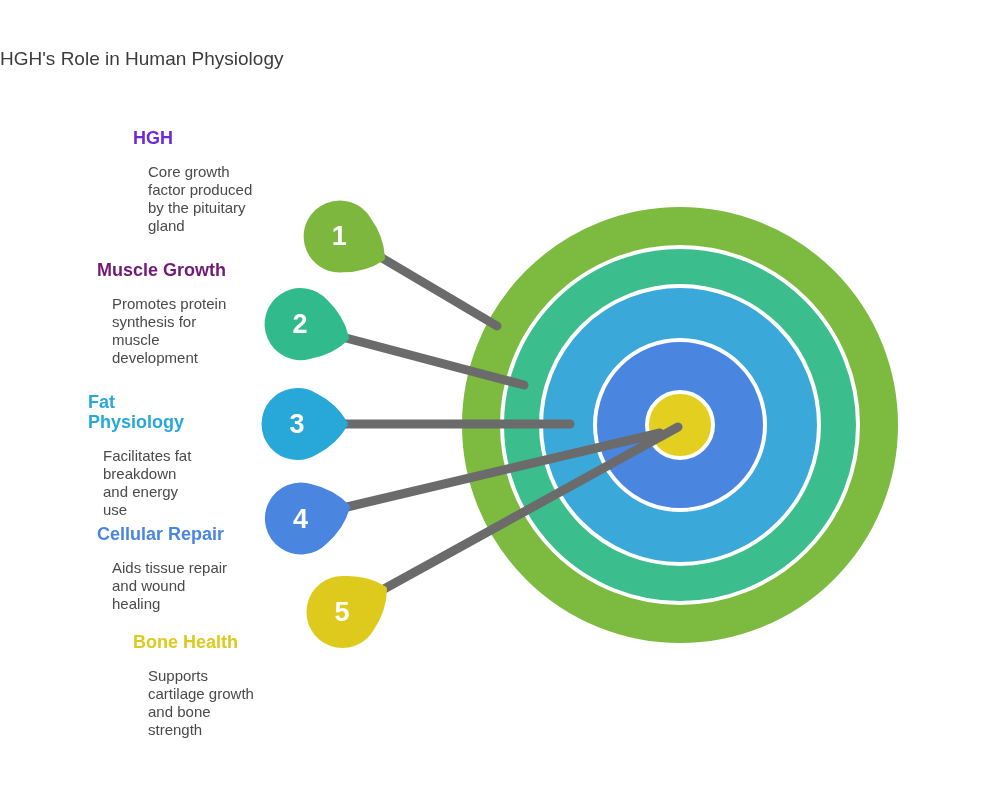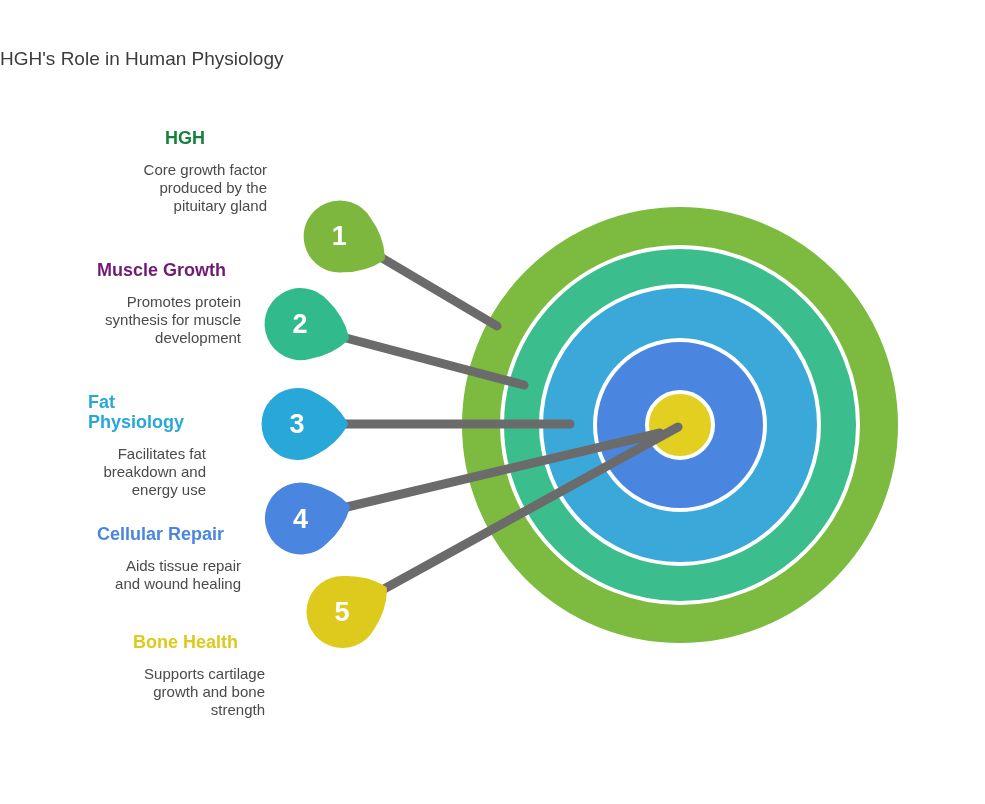--- a/index.html
+++ b/index.html
@@ -30,25 +30,24 @@
   .label-block{
     position:absolute;
   }
   .label-title{
     margin:0 0 13px 0;
     font-size:18px;
     font-weight:bold;
     line-height:20px;
   }
   .label-desc{
-    margin:4px;
+    margin:15px;
     font-size:15px;
     line-height:18px;
     color:#4a4a4a;
-    text-align:right;
   }
   .lb-1{ left:133px; top:128px; width:138px; }
   .lb-2{ left:97px;  top:260px; width:148px; }
   .lb-3{ left:88px;  top:392px; width:122px; }
   .lb-4{ left:97px;  top:524px; width:148px; }
   .lb-5{ left:133px; top:632px; width:136px; }
 </style>
 </head>
 <body>
 
@@ -73,21 +72,21 @@
       <text x="300.0973717137743" y="323.96615817330866" fill="#ffffff" font-size="27" font-weight="bold" font-family="Liberation Sans, sans-serif" text-anchor="middle" dominant-baseline="central">2</text>
       <path d="M 0 0 C -8 -14 -18 -22 -30 -28 A 33 33 0 1 0 -30 28 C -18 22 -8 14 0 0 Z" transform="translate(345 424) rotate(0)" fill="#27a8d8" stroke="#27a8d8" stroke-width="6" stroke-linejoin="round"></path>
       <text x="297" y="424" fill="#ffffff" font-size="27" font-weight="bold" font-family="Liberation Sans, sans-serif" text-anchor="middle" dominant-baseline="central">3</text>
       <path d="M 0 0 C -8 -14 -18 -22 -30 -28 A 33 33 0 1 0 -30 28 C -18 22 -8 14 0 0 Z" transform="translate(347 507) rotate(-14)" fill="#4a86e0" stroke="#4a86e0" stroke-width="6" stroke-linejoin="round"></path>
       <text x="300.42580513875214" y="518.612250988784" fill="#ffffff" font-size="27" font-weight="bold" font-family="Liberation Sans, sans-serif" text-anchor="middle" dominant-baseline="central">4</text>
       <path d="M 0 0 C -8 -14 -18 -22 -30 -28 A 33 33 0 1 0 -30 28 C -18 22 -8 14 0 0 Z" transform="translate(384 589) rotate(-29)" fill="#ddca1d" stroke="#ddca1d" stroke-width="6" stroke-linejoin="round"></path>
       <text x="342.01825405730904" y="612.2708617718242" fill="#ffffff" font-size="27" font-weight="bold" font-family="Liberation Sans, sans-serif" text-anchor="middle" dominant-baseline="central">5</text>
     </svg>
 
   <div class="label-block lb-1">
-    <h2 class="label-title" style="color: #15803d; margin-left: 32px;">HGH</h2>
+    <h2 class="label-title" style="color: #6d28d9;">HGH</h2>
     <p class="label-desc">Core growth factor produced by the pituitary gland</p>
   </div>
 
   <div class="label-block lb-2">
     <h2 class="label-title" style="color: #701a75;">Muscle Growth</h2>
     <p class="label-desc">Promotes protein synthesis for muscle development</p>
   </div>
 
   <div class="label-block lb-3">
     <h2 class="label-title" style="color: rgb(39, 168, 216);">Fat Physiology</h2>

